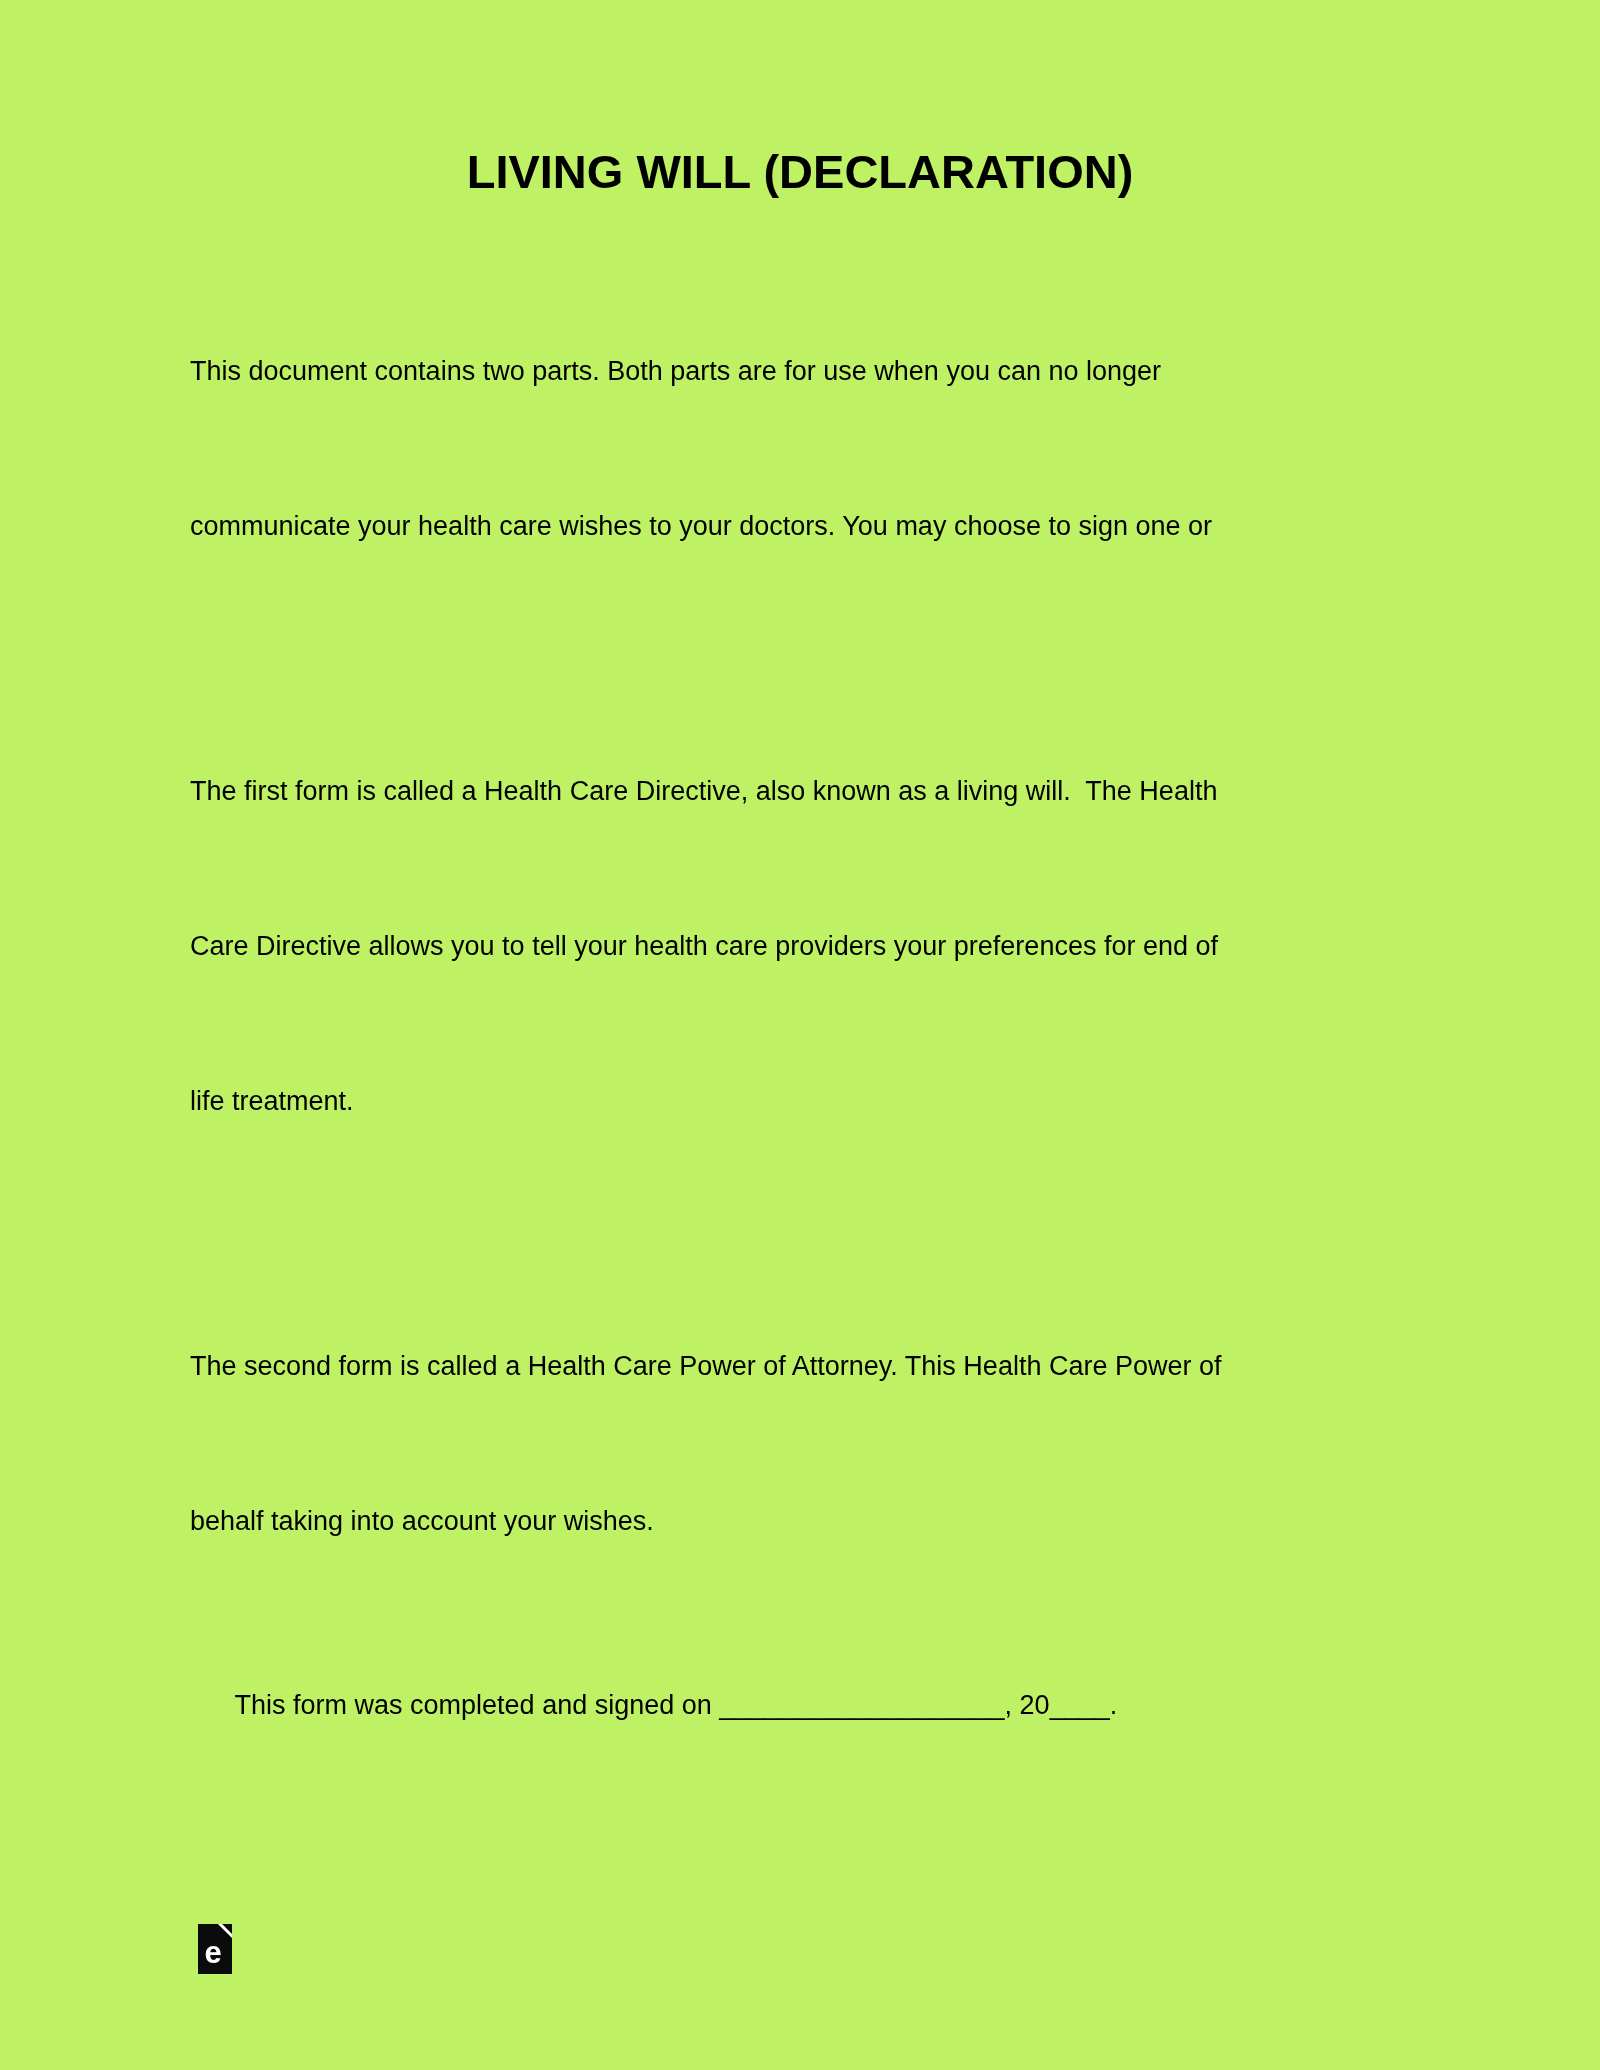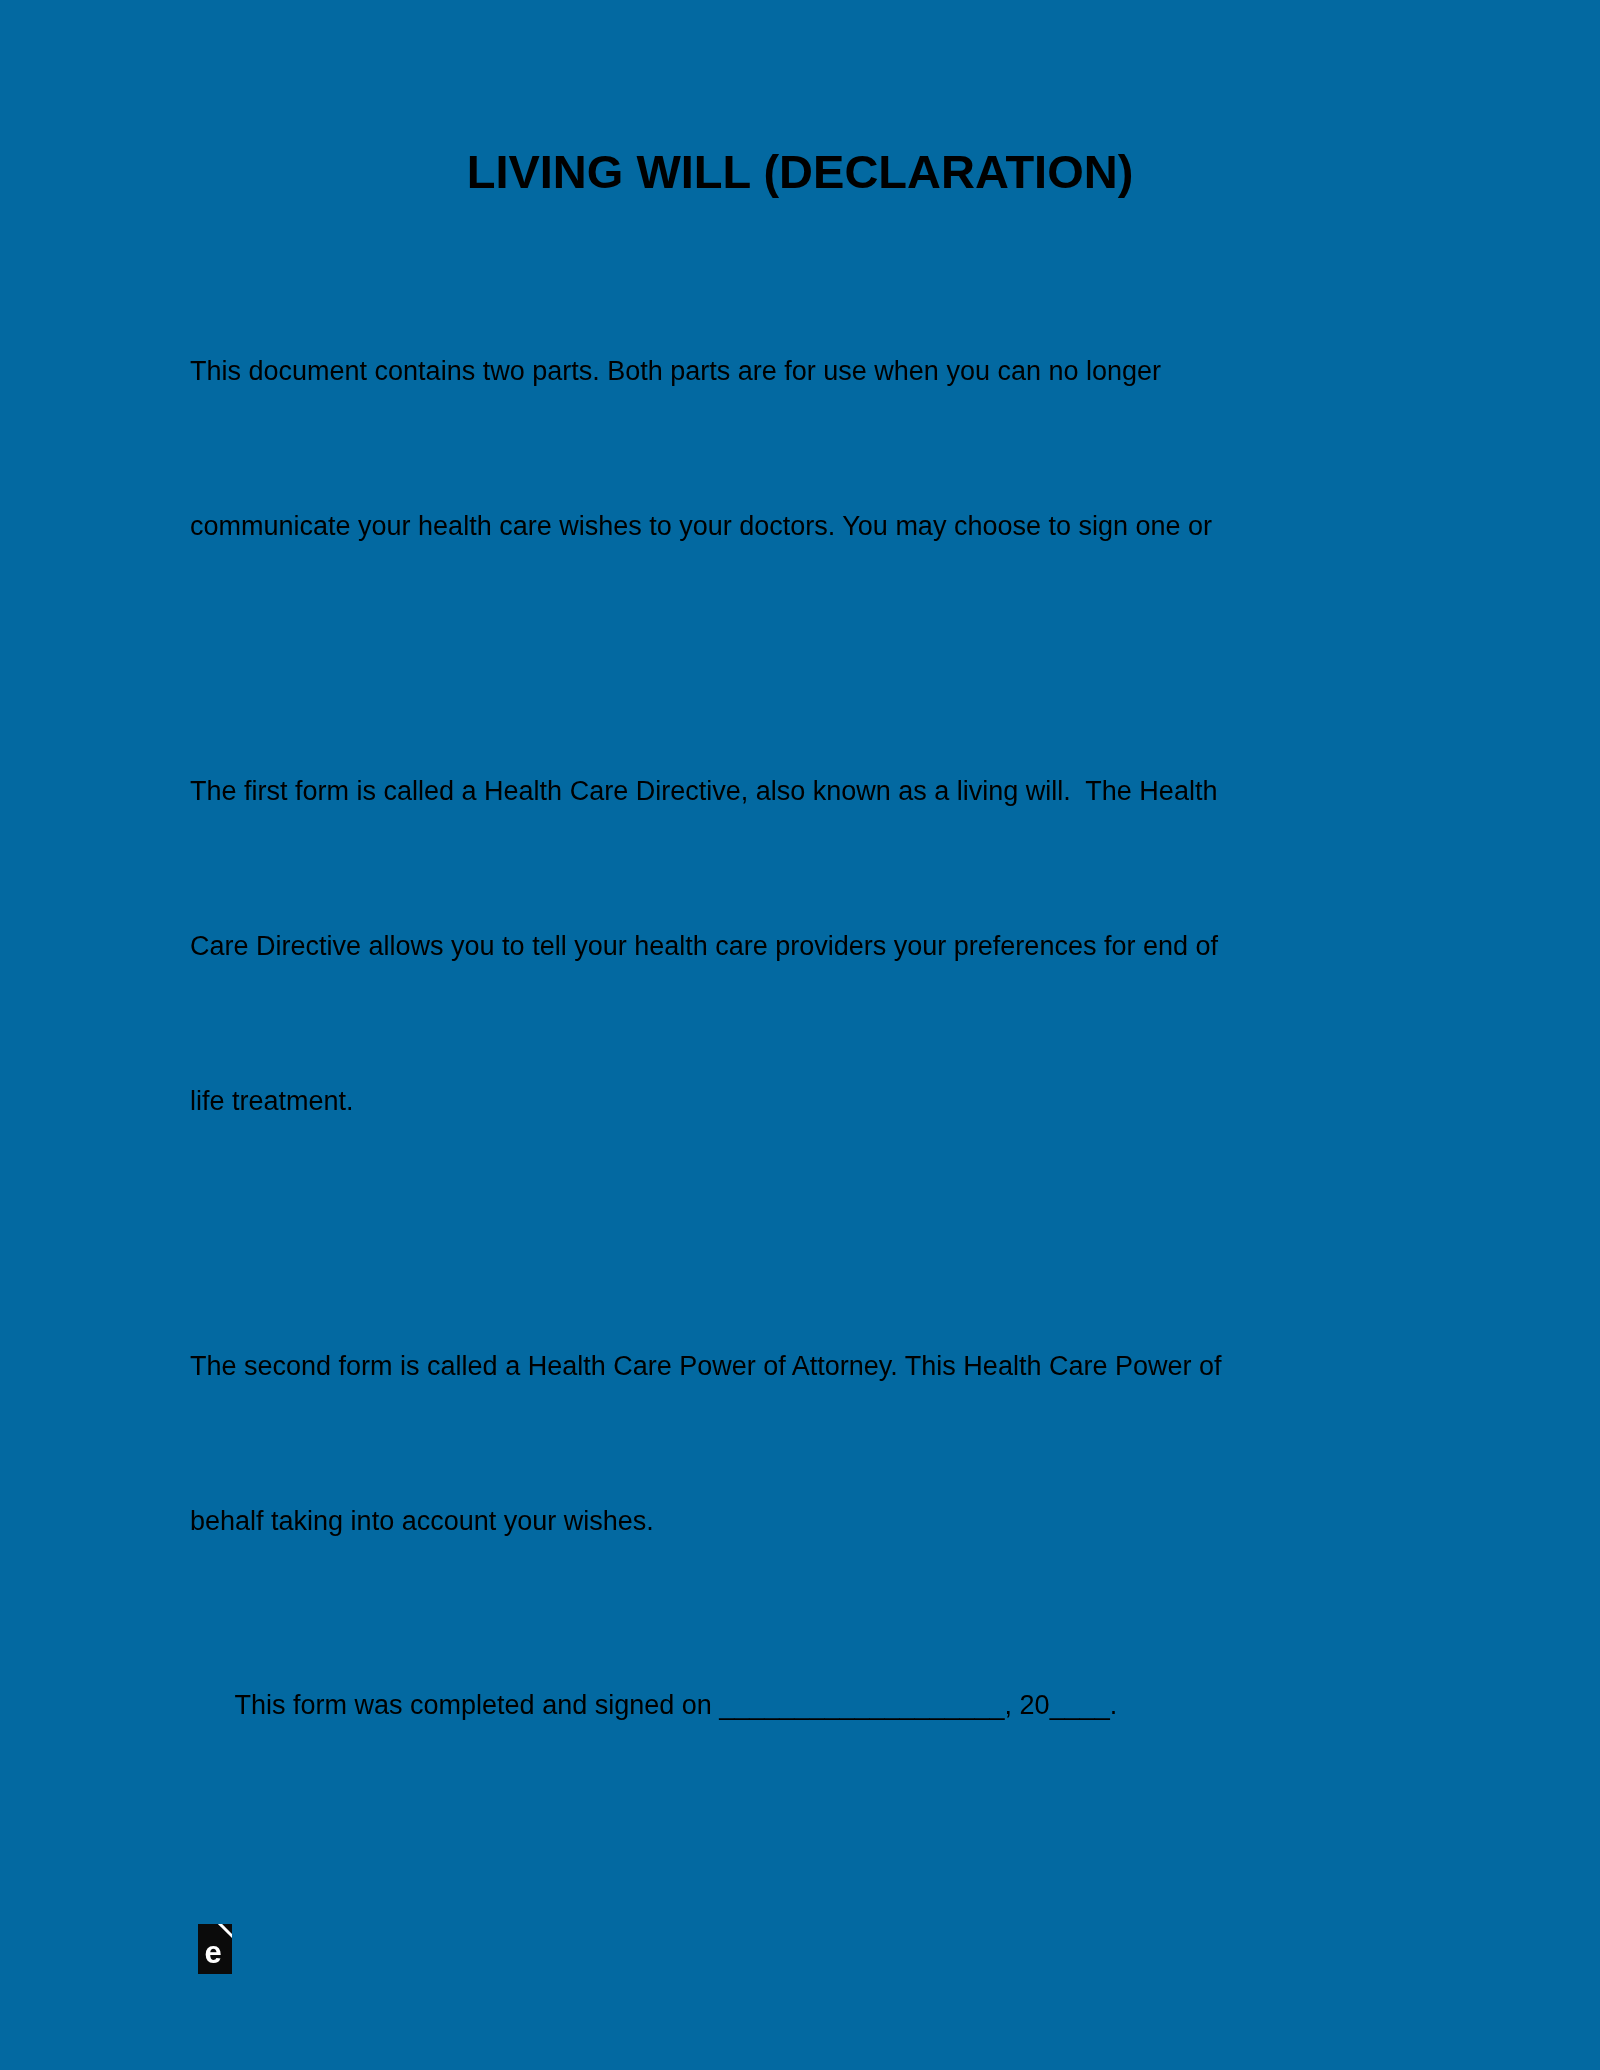--- a/index.html
+++ b/index.html
@@ -1,20 +1,20 @@
 <!DOCTYPE html>
 <html><head>
 <meta charset="utf-8">
 <style>
   html,body{margin:0;padding:0;background:#ffffff;}
   .page{
     position:relative;
     width:1600px;
     height:2070px;
-    background:#0369a1;
+    background:#bef264;
     font-family:"Liberation Sans", sans-serif;
     font-size:27px;
     line-height:37px;
     color:#000000;
     overflow:hidden;
   }
   .content{
     position:absolute;
     left:190px;
     top:0;

